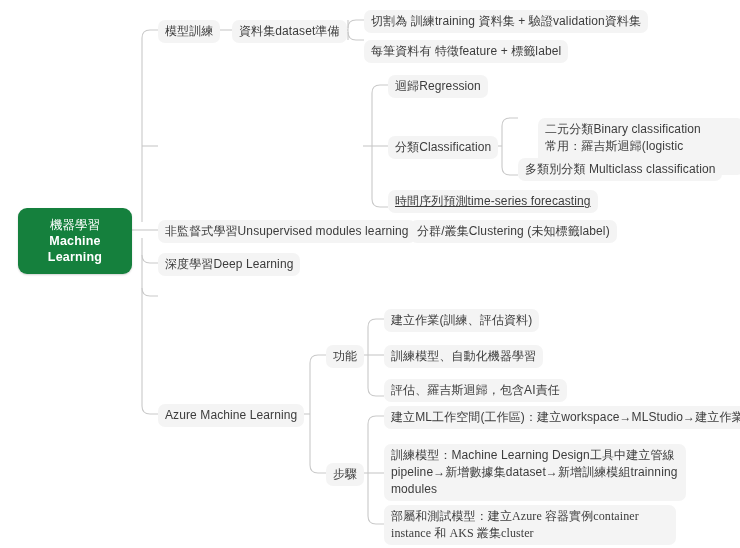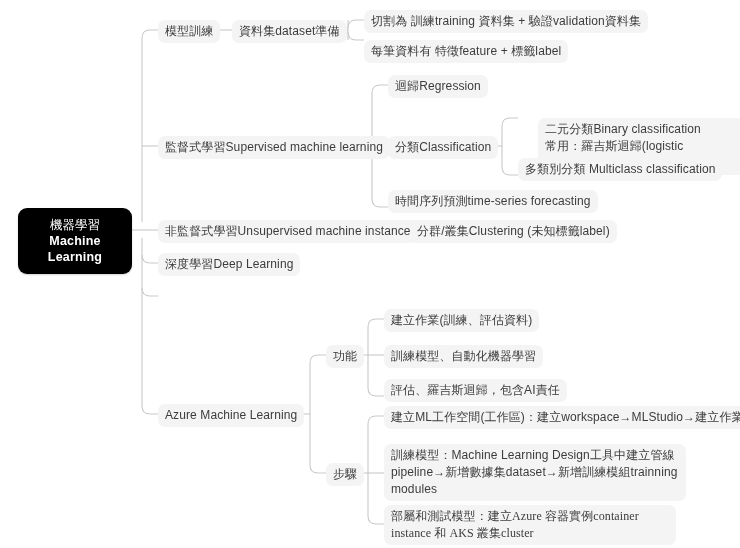--- a/index.html
+++ b/index.html
@@ -23,21 +23,21 @@
     font-size:12px;
     line-height:17px;
     padding:3px 7px;
     white-space:nowrap;
     letter-spacing:.1px;
   }
   .node.wrap{white-space:normal;}
 
   .root{
     position:absolute;
-    background:#000000;
+    background:#15803d;
     color:#ffffff;
     border-radius:9px;
     text-align:center;
     font-size:12.5px;
     line-height:16px;
     padding:9px 10px;
     box-sizing:border-box;
     box-shadow:0 1px 2px rgba(0,0,0,.18);
   }
   .root .l1{font-weight:normal;}
@@ -109,36 +109,35 @@
   </div>
 
   <div class="node" style="left:158px;top:20px;">模型訓練</div>
 
   <div class="node" style="left:232px;top:20px;">資料集dataset準備</div>
 
   <div class="node" style="left:364px;top:10px;">切割為 訓練training 資料集 + 驗證validation資料集</div>
 
   <div class="node" style="left:364px;top:40px;">每筆資料有 特徵feature + 標籤label</div>
 
-  <div class="node" style="left:158px;top:136px;">監督式學習Supervised machine learning</div>
 
   <div class="node" style="left:388px;top:75px;">迴歸Regression</div>
 
   <div class="node" style="left:388px;top:136px;">分類Classification</div>
 
   <div class="node wrap" style="left:538px;top:106px;width:206px;margin-top:12px;">
     <div>二元分類Binary classification</div>
     <div>常用：羅吉斯迴歸(logistic regression)</div>
   </div>
 
   <div class="node" style="left:518px;top:158px;">多類別分類 Multiclass classification</div>
 
-  <div class="node" style="left:388px;top:190px;">時間序列預測time-series forecasting</div>
+  <div class="node" style="left:388px;top:190px;text-decoration:underline;">時間序列預測time-series forecasting</div>
 
-  <div class="node" style="left:158px;top:220px;">非監督式學習Unsupervised machine instance</div>
+  <div class="node" style="left:158px;top:220px;">非監督式學習Unsupervised modules learning</div>
 
   <div class="node" style="left:410px;top:220px;">分群/叢集Clustering (未知標籤label)</div>
 
   <div class="node" style="left:158px;top:253px;">深度學習Deep Learning</div>
 
 
   <div class="node" style="left:158px;top:404px;">Azure Machine Learning</div>
 
   <div class="node" style="left:326px;top:345px;text-align:right;">功能</div>
 

